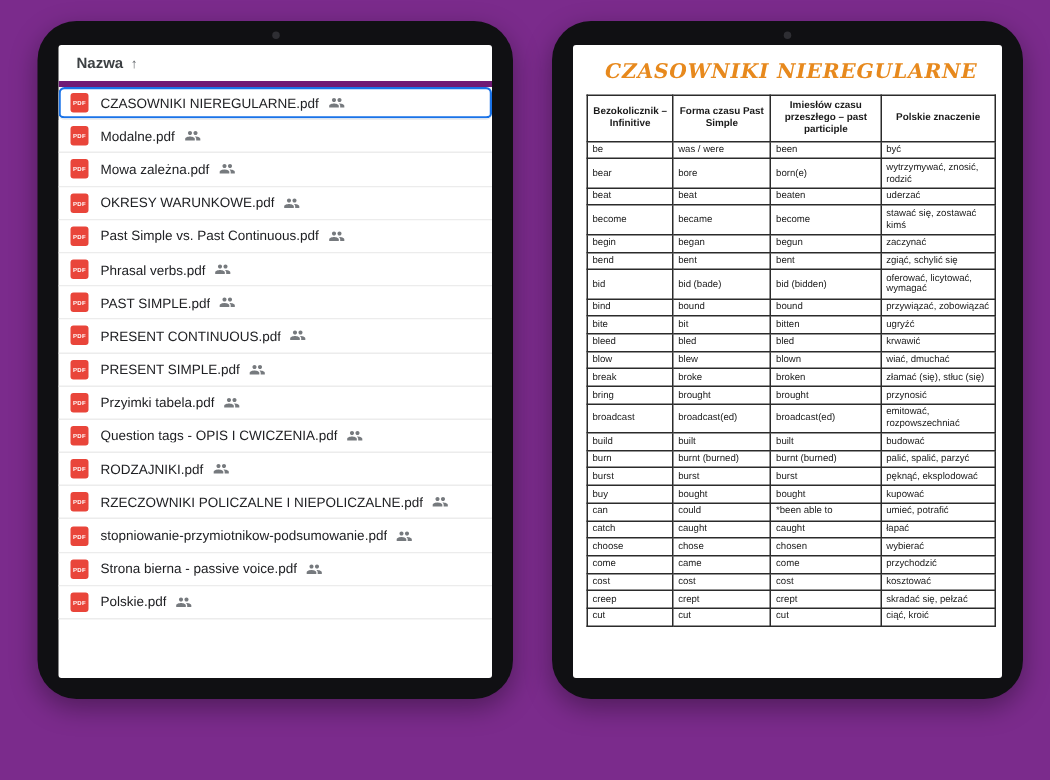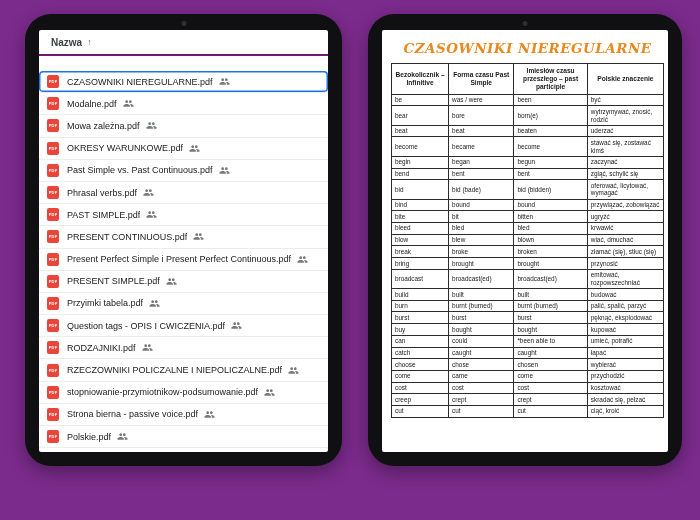--- a/index.html
+++ b/index.html
@@ -29,36 +29,35 @@
   }
   .screen{
     position:absolute;left:14px;right:14px;top:16px;bottom:14px;
     background:#ffffff;border-radius:2px;overflow:hidden;
   }
 
   
   .list-header{
     display:flex;align-items:center;gap:5px;
     height:21px;padding:12px 12px;
-    border-bottom:2px solid #701a75;
+    border-bottom:4px solid #701a75;
     font-size:10px;color:#3c4043;font-weight:bold;
   }
   .sort-arrow{font-size:9px;color:#5f6368;font-weight:normal;}
   .file-list{display:block;}
   .file-row{
     display:flex;align-items:center;
     height:22.2px;padding:0 8px;
     border-bottom:1px solid #ececec;
     font-size:9px;color:#202124;
     background:#fff;cursor:pointer;
   }
   .file-row.selected{
     box-shadow:inset 0 0 0 1.5px var(--select-blue);
     border-radius:4px;
-    margin-top:15px;
   }
   .pdf-icon{
     flex:0 0 auto;
     width:12px;height:13px;
     background:var(--pdf-red);
     border-radius:2px;
     color:#fff;font-size:4px;font-weight:bold;
     display:flex;align-items:center;justify-content:center;
     letter-spacing:.2px;
   }
@@ -176,29 +175,20 @@
     <span class="file-name">PAST SIMPLE.pdf</span>
     <span class="share-icon">
       <svg viewBox="0 0 24 24" width="11" height="11" aria-hidden="true">
         <path fill="#5f6368" d="M16 11c1.66 0 2.99-1.34 2.99-3S17.66 5 16 5s-3 1.34-3 3 1.34 3 3 3zm-8 0c1.66 0 2.99-1.34 2.99-3S9.66 5 8 5 5 6.34 5 8s1.34 3 3 3zm0 2c-2.33 0-7 1.17-7 3.5V19h14v-2.5C15 14.17 10.33 13 8 13zm8 0c-.29 0-.62.02-.97.05 1.16.84 1.97 1.97 1.97 3.45V19h6v-2.5c0-2.33-4.67-3.5-7-3.5z"></path>
       </svg>
     </span>
   </div>
         <div class="file-row">
     <span class="pdf-icon">PDF</span>
     <span class="file-name">PRESENT CONTINUOUS.pdf</span>
-    <span class="share-icon">
-      <svg viewBox="0 0 24 24" width="11" height="11" aria-hidden="true">
-        <path fill="#5f6368" d="M16 11c1.66 0 2.99-1.34 2.99-3S17.66 5 16 5s-3 1.34-3 3 1.34 3 3 3zm-8 0c1.66 0 2.99-1.34 2.99-3S9.66 5 8 5 5 6.34 5 8s1.34 3 3 3zm0 2c-2.33 0-7 1.17-7 3.5V19h14v-2.5C15 14.17 10.33 13 8 13zm8 0c-.29 0-.62.02-.97.05 1.16.84 1.97 1.97 1.97 3.45V19h6v-2.5c0-2.33-4.67-3.5-7-3.5z"></path>
-      </svg>
-    </span>
-  </div>
-        <div class="file-row">
-    <span class="pdf-icon">PDF</span>
-    <span class="file-name">Present Perfect Simple i Present Perfect Continuous.pdf</span>
     <span class="share-icon">
       <svg viewBox="0 0 24 24" width="11" height="11" aria-hidden="true">
         <path fill="#5f6368" d="M16 11c1.66 0 2.99-1.34 2.99-3S17.66 5 16 5s-3 1.34-3 3 1.34 3 3 3zm-8 0c1.66 0 2.99-1.34 2.99-3S9.66 5 8 5 5 6.34 5 8s1.34 3 3 3zm0 2c-2.33 0-7 1.17-7 3.5V19h14v-2.5C15 14.17 10.33 13 8 13zm8 0c-.29 0-.62.02-.97.05 1.16.84 1.97 1.97 1.97 3.45V19h6v-2.5c0-2.33-4.67-3.5-7-3.5z"></path>
       </svg>
     </span>
   </div>
         <div class="file-row">
     <span class="pdf-icon">PDF</span>
     <span class="file-name">PRESENT SIMPLE.pdf</span>
     <span class="share-icon">

